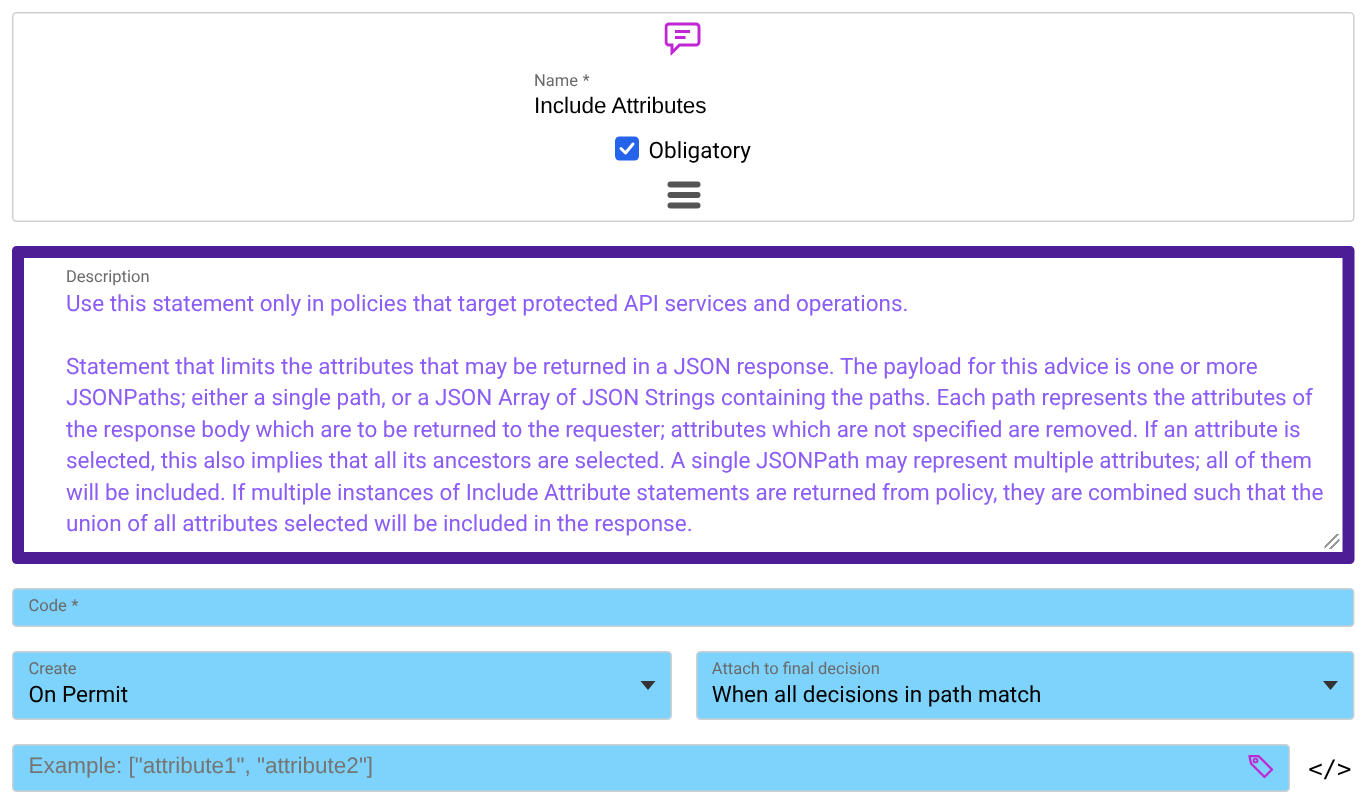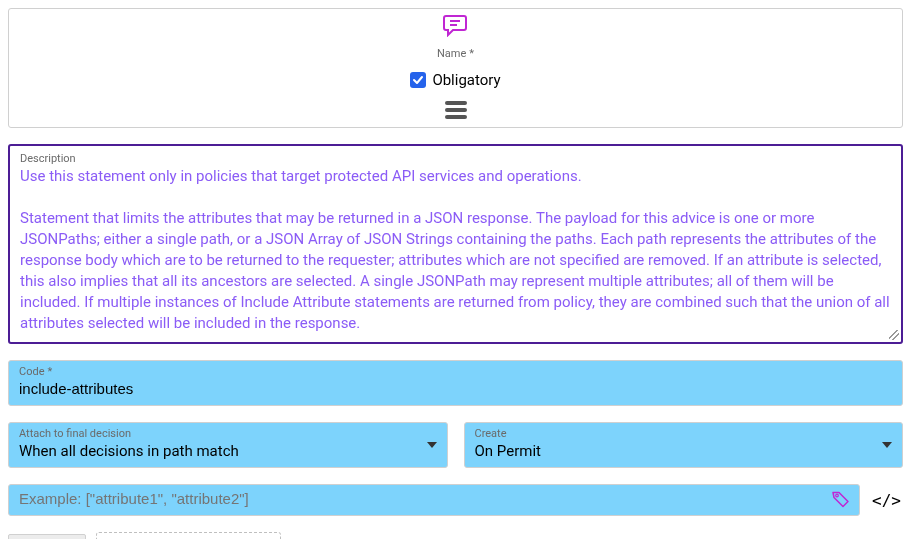--- a/index.html
+++ b/index.html
@@ -44,43 +44,43 @@
     border: 1px solid #d0d0d0;
     border-radius: 3px;
     padding: 4px 8px 6px 8px;
     gap: 10px;
     flex-direction: column;
   }
   .row-name .name-block { flex: 1; }
   .speech-icon svg { display:block; }
   .checkbox-wrap {
     display: flex;
-    align-items: center;
+    align-items: flex-start;
     gap: 6px;
     font-size: 15px;
     color: #000;
   }
   .checkbox-box {
     width: 16px; height: 16px;
     border-radius: 3px;
     background: #2563eb;
     display:flex; align-items:center; justify-content:center;
   }
   .checkbox-box svg { display:block; }
   .hamburger {
     display:flex; flex-direction:column; gap:3px;
     padding: 2px;
   }
   .hamburger span {
     width: 22px; height: 4px; background:#555; border-radius: 2px;
   }
   .desc-box {
-    border: 2px solid #4c1d95;
-    border-radius: 3px;
-    padding: 6px 10px 8px 10px;
+    border: 8px solid #4c1d95;
+    border-radius: 3px;
+    padding: 6px 10px 8px 28px;
     margin-top: 16px;
     position: relative;
   }
   .desc-text {
     white-space: pre-wrap;
     font-size: 15px;
     line-height: 21px;
     color: #8b5cf6;
     outline: none;
     min-height: 160px;
@@ -163,20 +163,21 @@
     <svg width="26" height="24" viewBox="0 0 26 24">
       <path d="M3 3 h18 a2 2 0 0 1 2 2 v10 a2 2 0 0 1 -2 2 h-11 l-5 5 v-5 h-2 a2 2 0 0 1 -2 -2 v-10 a2 2 0 0 1 2 -2 z" fill="none" stroke="#c026d3" stroke-width="2"></path>
       <line x1="7" y1="8" x2="17" y2="8" stroke="#c026d3" stroke-width="2"></line>
       <line x1="7" y1="12" x2="14" y2="12" stroke="#c026d3" stroke-width="2"></line>
     </svg>
   </span>
   <div class="name-block">
     <span class="field-label">
       <span>Name</span><span class="req">*</span>
     </span>
+    <input class="field-value" value="Include Attributes" style="">
   </div>
   <label class="checkbox-wrap">
     <span class="checkbox-box">
       <svg width="12" height="12" viewBox="0 0 12 12">
           <path d="M2 6 l3 3 l5 -6" stroke="#fff" stroke-width="2" fill="none" stroke-linecap="round" stroke-linejoin="round"></path>
         </svg>
     </span>
     <span>Obligatory</span>
   </label>
   <div class="hamburger">
@@ -191,32 +192,31 @@
   <div class="desc-text" contenteditable="true" style="">Use this statement only in policies that target protected API services and operations.
 
 Statement that limits the attributes that may be returned in a JSON response. The payload for this advice is one or more JSONPaths; either a single path, or a JSON Array of JSON Strings containing the paths. Each path represents the attributes of the response body which are to be returned to the requester; attributes which are not specified are removed. If an attribute is selected, this also implies that all its ancestors are selected. A single JSONPath may represent multiple attributes; all of them will be included. If multiple instances of Include Attribute statements are returned from policy, they are combined such that the union of all attributes selected will be included in the response.</div>
   <div class="resize-handle"></div>
 </div>
 
 <div class="field-box mt16">
   <span class="field-label">
     <span>Code</span><span class="req">*</span>
   </span>
-  <input class="field-value" value="include-attributes" style="">
 </div>
 
 <div class="row-two">
+  <div class="field-box">
+    <span class="field-label">Create</span>
+    <div class="field-value">On Permit</div>
+    <div class="caret"></div>
+  </div>
   <div class="field-box">
     <span class="field-label">Attach to final decision</span>
     <div class="field-value">When all decisions in path match</div>
-    <div class="caret"></div>
-  </div>
-  <div class="field-box">
-    <span class="field-label">Create</span>
-    <div class="field-value">On Permit</div>
     <div class="caret"></div>
   </div>
 </div>
 
 <div class="row-payload">
   <div class="field-box payload-box">
     <input class="field-value" placeholder="Example: [&quot;attribute1&quot;, &quot;attribute2&quot;]" style="">
     <span class="tag-icon">
       <svg width="20" height="20" viewBox="0 0 20 20">
         <path d="M2 4 h6 l9 9 l-5 5 l-9 -9 z" fill="none" stroke="#c026d3" stroke-width="1.5" stroke-linejoin="round"></path>

